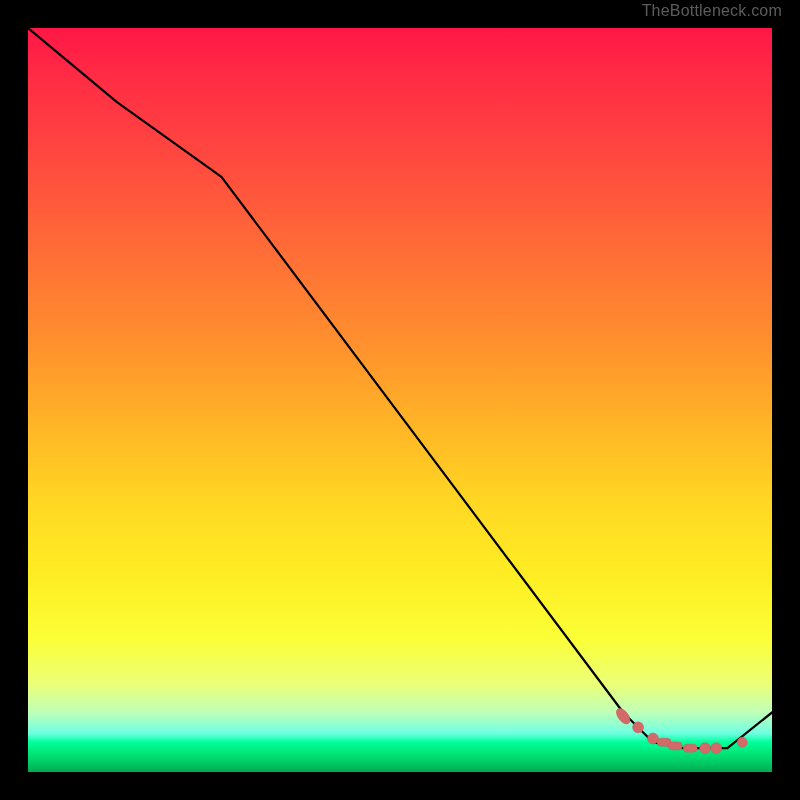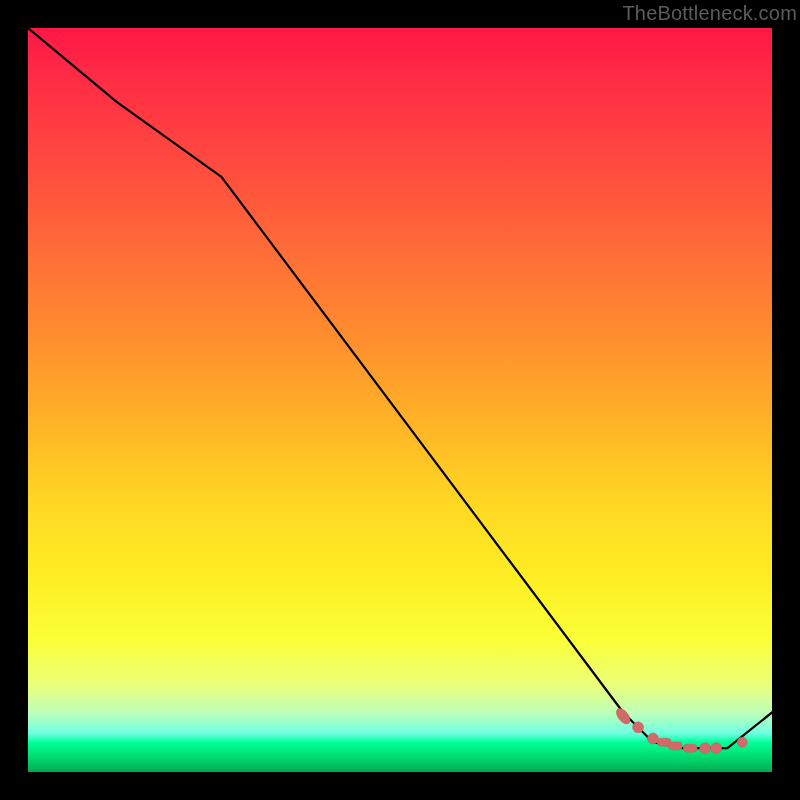--- a/index.html
+++ b/index.html
@@ -13,23 +13,23 @@
   }
   .frame {
     position: relative;
     width: 800px;
     height: 800px;
     background: #000;
   }
   .watermark {
     position: absolute;
     top: 2px;
-    right: 3px;
+    right: 18px;
     color: #5c5c5c;
-    font-size: 20px;
+    font-size: 16px;
     font-weight: 500;
     letter-spacing: 0.2px;
     z-index: 4;
   }
   .plot-area {
     position: absolute;
     left: 28px;
     top: 28px;
     width: 744px;
     height: 744px;

